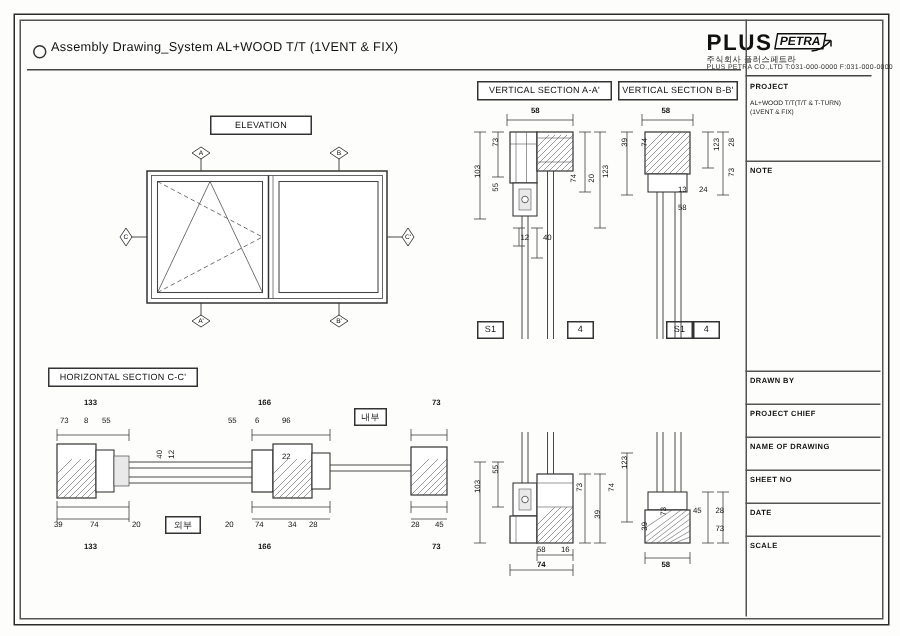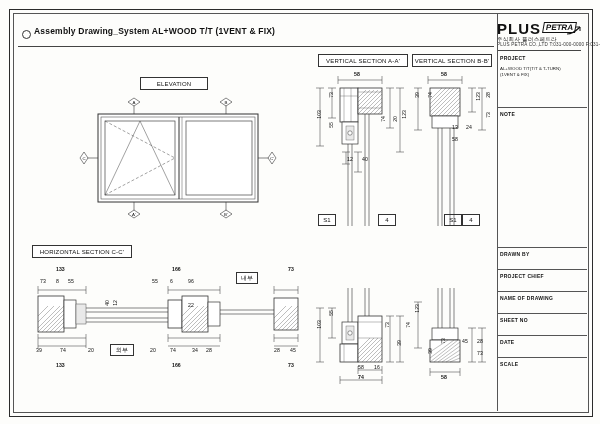--- a/index.html
+++ b/index.html
@@ -4,25 +4,25 @@
 <style>
   html,body{margin:0;padding:0;background:#f2f2ef;}
   body{width:600px;height:424px;overflow:hidden;font-family:"Liberation Sans",sans-serif;}
   .sheet{position:absolute;left:0;top:0;width:600px;height:424px;background:#fdfdfb;}
   .border-outer{position:absolute;left:9px;top:9px;width:582px;height:406px;border:1px solid #2b2b2b;}
   .border-inner{position:absolute;left:13px;top:13px;width:574px;height:398px;border:1px solid #555;}
 
   
   .titlebar{position:absolute;left:22px;top:26px;width:470px;height:16px;}
   .titlebar .dot{position:absolute;left:0;top:4px;width:7px;height:7px;border:1px solid #333;border-radius:50%;}
-  .titlebar .txt{position:absolute;left:12px;top:0;font-size:8.5px;font-weight:bold;color:#111;letter-spacing:.2px;white-space:nowrap;}
+  .titlebar .txt{position:absolute;left:12px;top:0;font-size:8.5px;font-weight:normal;color:#111;letter-spacing:.2px;white-space:nowrap;}
   .titlebar-rule{position:absolute;left:18px;top:46px;width:476px;height:1px;background:#444;}
 
   
-  .logo{position:absolute;left:497px;top:20px;width:84px;height:28px;}
+  .logo{position:absolute;left:471px;top:20px;width:84px;height:28px;}
   .logo .plus{position:absolute;left:0;top:0;font-size:15px;font-weight:bold;letter-spacing:1px;color:#111;font-family:"Liberation Sans",sans-serif;}
   .logo .petra{position:absolute;left:46px;top:2px;font-size:8px;font-weight:bold;color:#111;border:1px solid #111;padding:0 2px;transform:skewX(-10deg);}
   .logo .ko{position:absolute;left:0;top:16px;font-size:5.5px;color:#222;letter-spacing:.3px;white-space:nowrap;}
   .logo .ko2{position:absolute;left:0;top:22px;font-size:4.6px;color:#333;letter-spacing:.2px;white-space:nowrap;}
   .logo .swoosh{position:absolute;left:70px;top:6px;width:14px;height:10px;}
   .logo-rule{position:absolute;left:497px;top:50px;width:84px;height:1px;background:#444;}
 
   
   .infocol{position:absolute;left:497px;top:52px;width:90px;}
   .inforow{position:relative;border-bottom:1px solid #555;box-sizing:border-box;}

